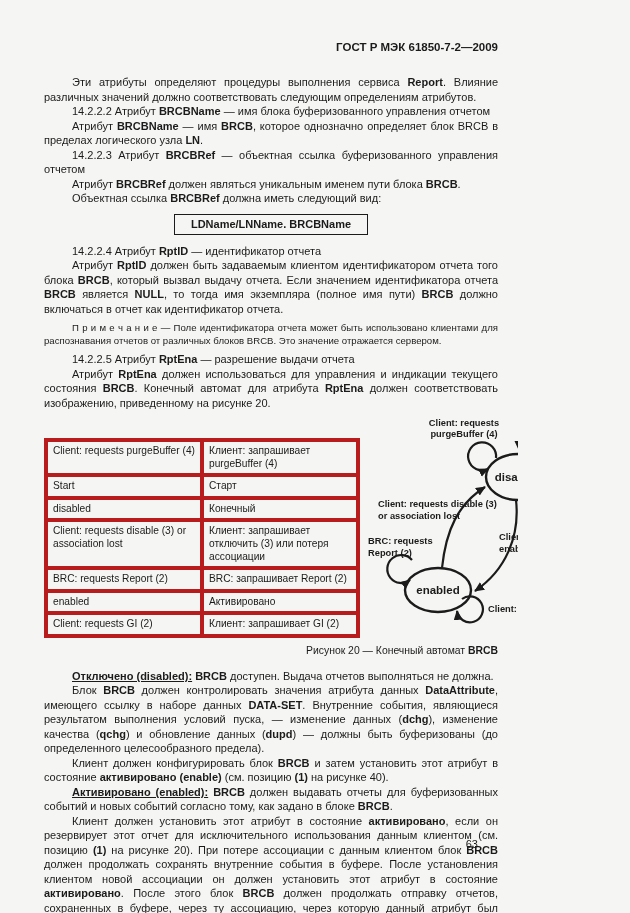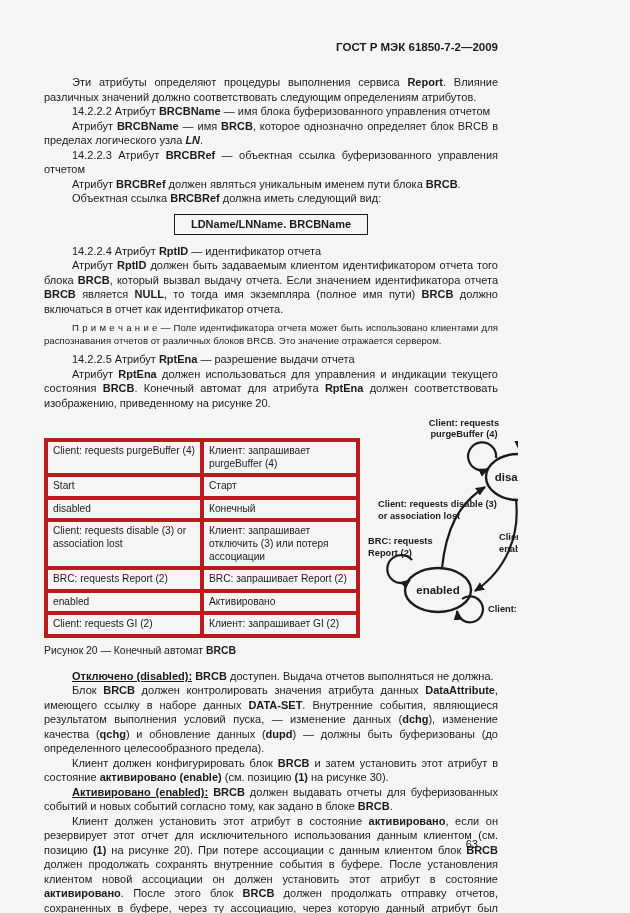--- a/index.html
+++ b/index.html
@@ -61,42 +61,42 @@
   svg.diagram { flex:none; margin-left:-2px; }
   svg.diagram text {
     font-family:"Liberation Sans", sans-serif;
     font-weight:bold;
     font-size:9.3px;
     fill:#1b1b1b;
   }
   svg.diagram text.state { font-size:11.5px; }
   .caption {
     margin:6px 0 12px 0;
-    text-align:left;
+    text-align:right;
     font-size:10.4px;
     line-height:13px;
     text-indent:0;
   }
   .pagenum {
     position:absolute;
     right:40px; bottom:63px;
     font-size:11px;
     font-weight:normal;
   }
 </style>
 </head>
 <body>
 
 <div class="page">
 
   <div class="header">ГОСТ Р МЭК 61850-7-2—2009</div>
 
   <p class="para"><span>Эти атрибуты определяют процедуры выполнения сервиса </span><span style="font-weight: bold;">Report</span><span>. Влияние различных значений должно соответствовать следующим определениям атрибутов.</span></p>
   <p class="para"><span>14.2.2.2 Атрибут </span><span style="font-weight: bold;">BRCBName</span><span> — имя блока буферизованного управления отчетом</span></p>
-  <p class="para"><span>Атрибут </span><span style="font-weight: bold;">BRCBName</span><span> — имя </span><span style="font-weight: bold;">BRCB</span><span>, которое однозначно определяет блок BRCB в пределах логического узла </span><span style="font-weight: bold; font-style: italic;">LN</span><span>.</span></p>
+  <p class="para"><span>Атрибут </span><span style="font-weight: bold;">BRCBName</span><span> — имя </span><span style="font-weight: bold;">BRCB</span><span>, которое однозначно определяет блок BRCB в пределах логического узла </span><span style="font-weight: bold;">LN</span><span>.</span></p>
   <p class="para"><span>14.2.2.3 Атрибут </span><span style="font-weight: bold;">BRCBRef</span><span> — объектная ссылка буферизованного управления отчетом</span></p>
   <p class="para"><span>Атрибут </span><span style="font-weight: bold;">BRCBRef</span><span> должен являться уникальным именем пути блока </span><span style="font-weight: bold;">BRCB</span><span>.</span></p>
   <p class="para"><span>Объектная ссылка </span><span style="font-weight: bold;">BRCBRef</span><span> должна иметь следующий вид:</span></p>
 
   <div class="formula-wrap">
     <span class="formula-box">LDName/LNName. BRCBName</span>
   </div>
 
   <p class="para"><span>14.2.2.4 Атрибут </span><span style="font-weight: bold;">RptID</span><span> — идентификатор отчета</span></p>
   <p class="para"><span>Атрибут </span><span style="font-weight: bold;">RptID</span><span> должен быть задаваемым клиентом идентификатором отчета того блока </span><span style="font-weight: bold;">BRCB</span><span>, который вызвал выдачу отчета. Если значением идентификатора отчета </span><span style="font-weight: bold;">BRCB</span><span> является </span><span style="font-weight: bold;">NULL</span><span>, то тогда имя экземпляра (полное имя пути) </span><span style="font-weight: bold;">BRCB</span><span> должно включаться в отчет как идентификатор отчета.</span></p>
@@ -170,18 +170,18 @@
 
       <text class="state" x="160" y="69" text-anchor="middle">disabled</text>
       <text class="state" x="80" y="182" text-anchor="middle">enabled</text>
     </svg>
   </div>
 
   <p class="caption"><span>Рисунок 20 — Конечный автомат </span><span style="font-weight: bold;">BRCB</span></p>
 
   <p class="para"><span style="font-weight: bold; text-decoration: underline;">Отключено (disabled):</span><span> </span><span style="font-weight: bold;">BRCB</span><span> доступен. Выдача отчетов выполняться не должна.</span></p>
   <p class="para"><span>Блок </span><span style="font-weight: bold;">BRCB</span><span> должен контролировать значения атрибута данных </span><span style="font-weight: bold;">DataAttribute</span><span>, имеющего ссылку в наборе данных </span><span style="font-weight: bold;">DATA-SET</span><span>. Внутренние события, являющиеся результатом выполнения условий пуска, — изменение данных (</span><span style="font-weight: bold;">dchg</span><span>), изменение качества (</span><span style="font-weight: bold;">qchg</span><span>) и обновление данных (</span><span style="font-weight: bold;">dupd</span><span>) — должны быть буферизованы (до определенного целесообразного предела).</span></p>
-  <p class="para"><span>Клиент должен конфигурировать блок </span><span style="font-weight: bold;">BRCB</span><span> и затем установить этот атрибут в состояние </span><span style="font-weight: bold;">активировано</span><span> </span><span style="font-weight: bold;">(enable)</span><span> (см. позицию </span><span style="font-weight: bold;">(1)</span><span> на рисунке 30).</span></p>
+  <p class="para"><span>Клиент должен конфигурировать блок </span><span style="font-weight: bold;">BRCB</span><span> и затем установить этот атрибут в состояние </span><span style="font-weight: bold;">активировано</span><span> </span><span style="font-weight: bold;">(enable)</span><span> (см. позицию </span><span style="font-weight: bold;">(1)</span><span> на рисунке 40).</span></p>
   <p class="para"><span style="font-weight: bold; text-decoration: underline;">Активировано (enabled):</span><span> </span><span style="font-weight: bold;">BRCB</span><span> должен выдавать отчеты для буферизованных событий и новых событий согласно тому, как задано в блоке </span><span style="font-weight: bold;">BRCB</span><span>.</span></p>
   <p class="para"><span>Клиент должен установить этот атрибут в состояние </span><span style="font-weight: bold;">активировано</span><span>, если он резервирует этот отчет для исключительного использования данным клиентом (см. позицию </span><span style="font-weight: bold;">(1)</span><span> на рисунке 20). При потере ассоциации с данным клиентом блок </span><span style="font-weight: bold;">BRCB</span><span> должен продолжать сохранять внутренние события в буфере. После установления клиентом новой ассоциации он должен установить этот атрибут в состояние </span><span style="font-weight: bold;">активировано</span><span>. После этого блок </span><span style="font-weight: bold;">BRCB</span><span> должен продолжать отправку отчетов, сохраненных в буфере, через ту ассоциацию, через которую данный атрибут был активирован.</span></p>
 
   <div class="pagenum">63</div>
 </div>
 
 </body></html>

